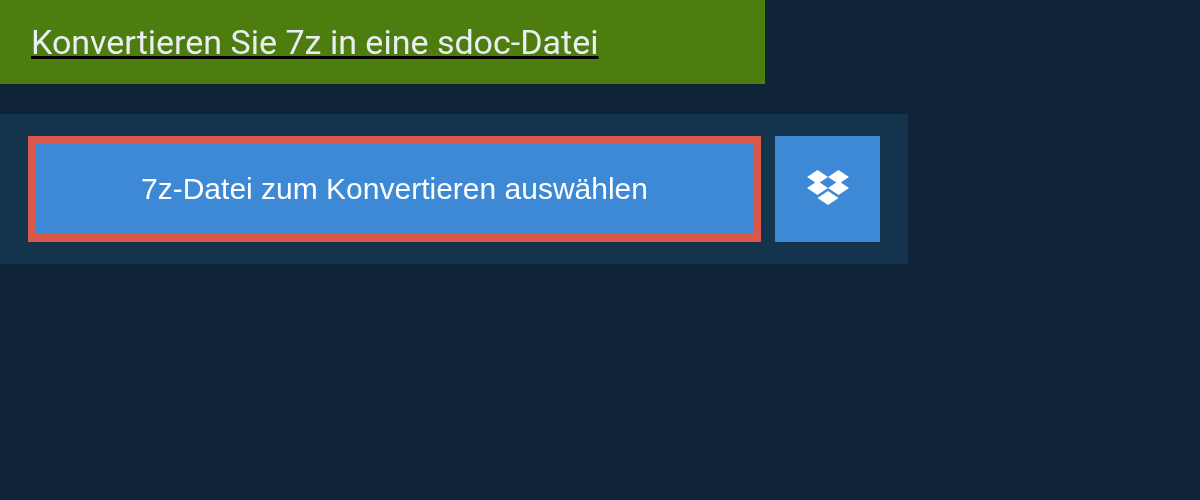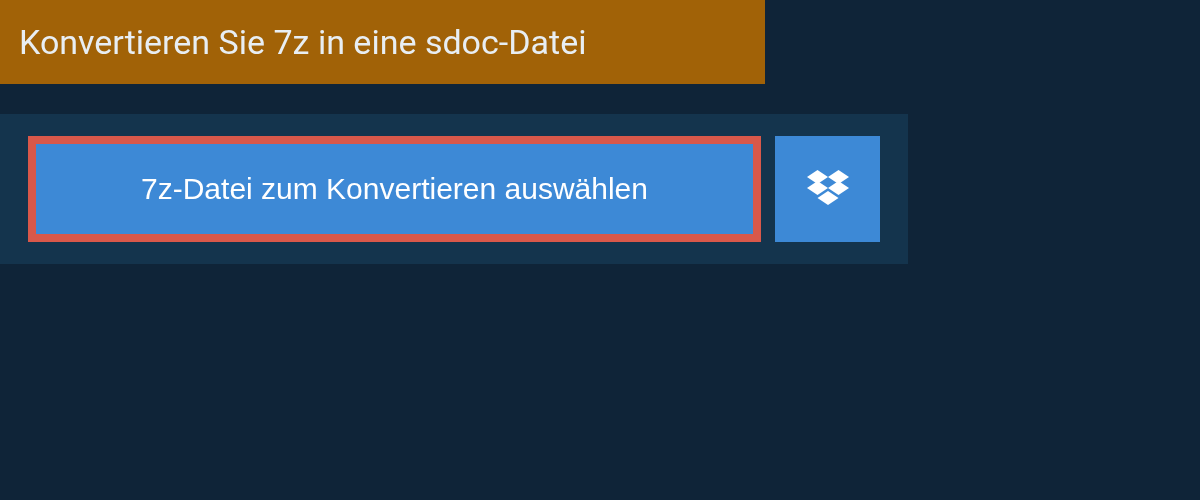--- a/index.html
+++ b/index.html
@@ -10,24 +10,25 @@
     
     body {
       width: 1200px;
       height: 500px;
       background-color: #0f2438;
       font-family: -apple-system, BlinkMacSystemFont, "Segoe UI", Roboto, Helvetica, Arial, sans-serif;
       overflow: hidden;
     }
     
     .header-bar {
-      background-color: #a16207;
-      padding: 22px 19px;
+      background-color: #4d7c0f;
+      padding: 22px 31px;
       display: inline-block;
       min-width: 765px;
+      text-decoration: underline;
     }
     
     .header-title {
       color: #e8eef3;
       font-size: 34px;
       font-weight: 400;
     }
     
     .action-panel {
       background-color: #14344d;

